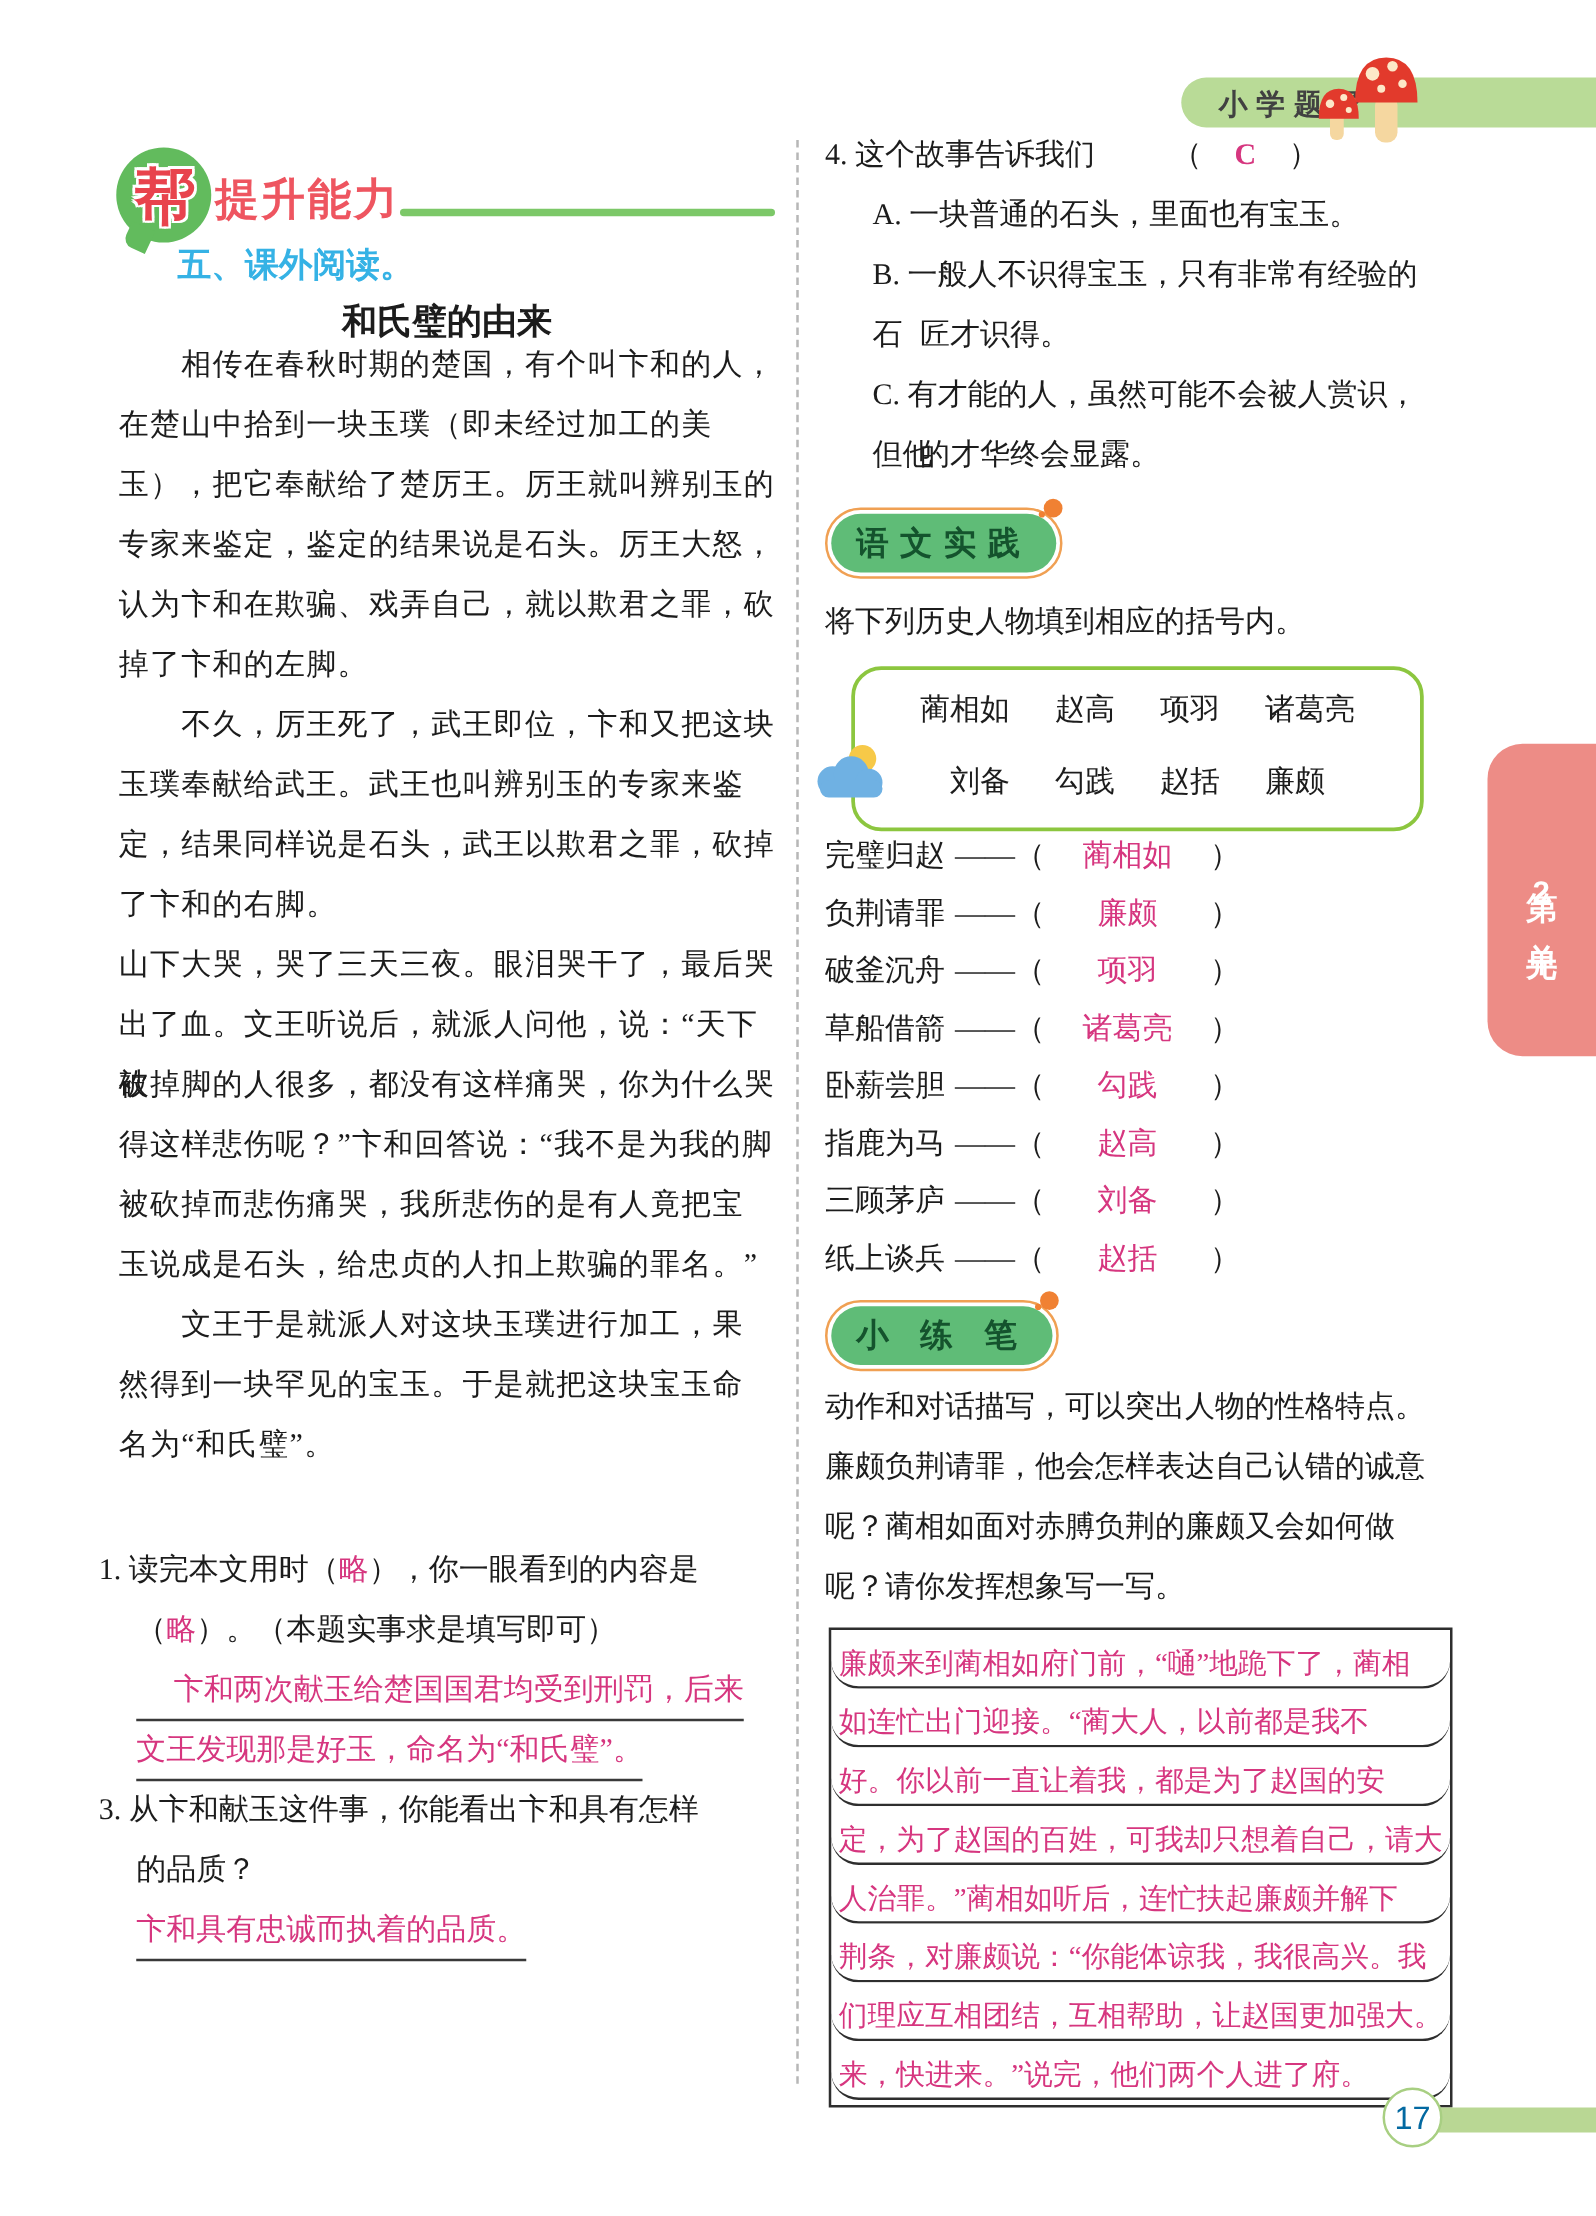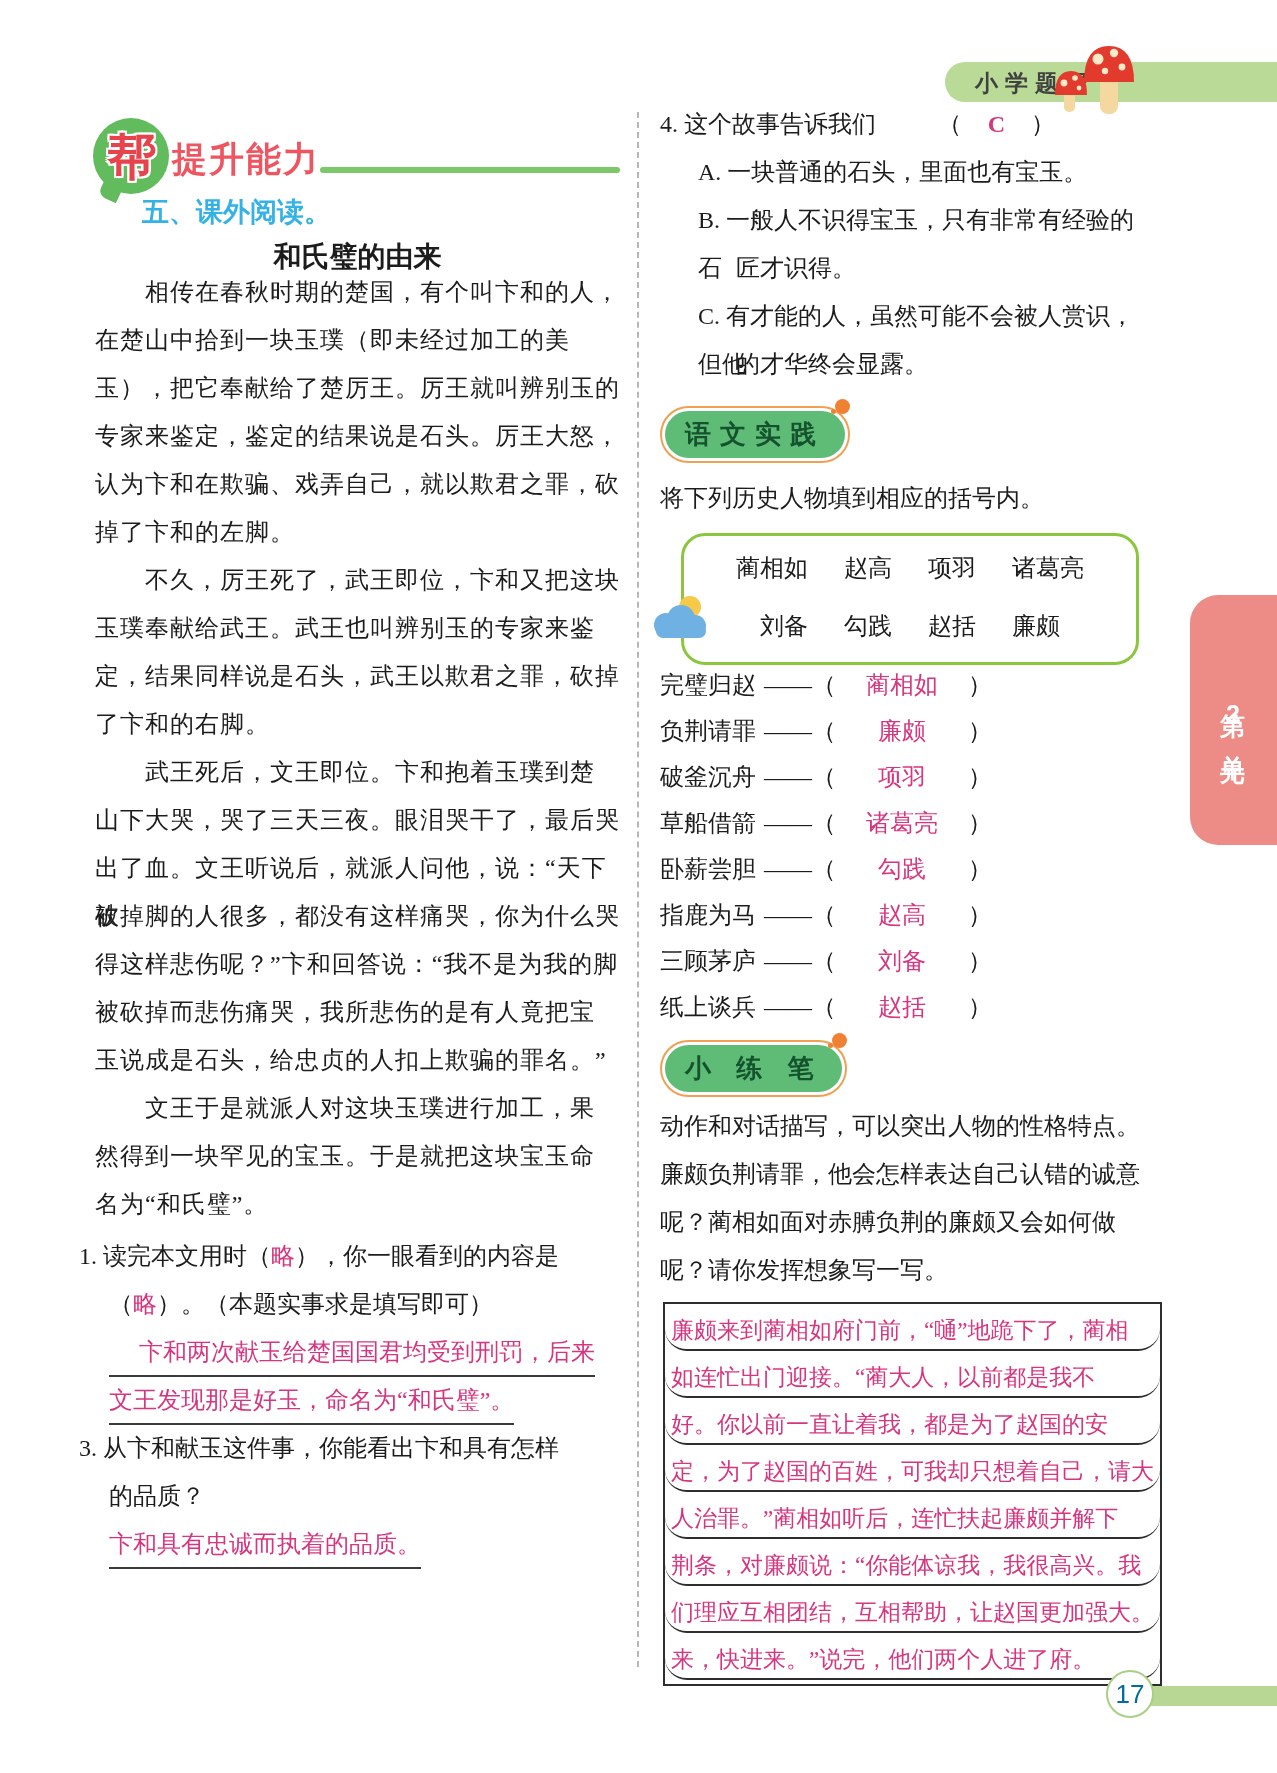--- a/index.html
+++ b/index.html
@@ -128,21 +128,20 @@
     <div class="a-line">　　相传在春秋时期的楚国，有个叫卞和的人，</div>
     <div class="a-line">在楚山中拾到一块玉璞（即未经过加工的美</div>
     <div class="a-line">玉），把它奉献给了楚厉王。厉王就叫辨别玉的</div>
     <div class="a-line">专家来鉴定，鉴定的结果说是石头。厉王大怒，</div>
     <div class="a-line">认为卞和在欺骗、戏弄自己，就以欺君之罪，砍</div>
     <div class="a-line">掉了卞和的左脚。</div>
     <div class="a-line">　　不久，厉王死了，武王即位，卞和又把这块</div>
     <div class="a-line">玉璞奉献给武王。武王也叫辨别玉的专家来鉴</div>
     <div class="a-line">定，结果同样说是石头，武王以欺君之罪，砍掉</div>
     <div class="a-line">了卞和的右脚。</div>
-    <div class="a-line">　　武王死后，文王即位。卞和抱着玉璞到楚</div>
     <div class="a-line">山下大哭，哭了三天三夜。眼泪哭干了，最后哭</div>
     <div class="a-line">出了血。文王听说后，就派人问他，说：“天下被</div>
     <div class="a-line">砍掉脚的人很多，都没有这样痛哭，你为什么哭</div>
     <div class="a-line">得这样悲伤呢？”卞和回答说：“我不是为我的脚</div>
     <div class="a-line">被砍掉而悲伤痛哭，我所悲伤的是有人竟把宝</div>
     <div class="a-line">玉说成是石头，给忠贞的人扣上欺骗的罪名。”</div>
     <div class="a-line">　　文王于是就派人对这块玉璞进行加工，果</div>
     <div class="a-line">然得到一块罕见的宝玉。于是就把这块宝玉命</div>
     <div class="a-line">名为“和氏璧”。</div>
   </div>

